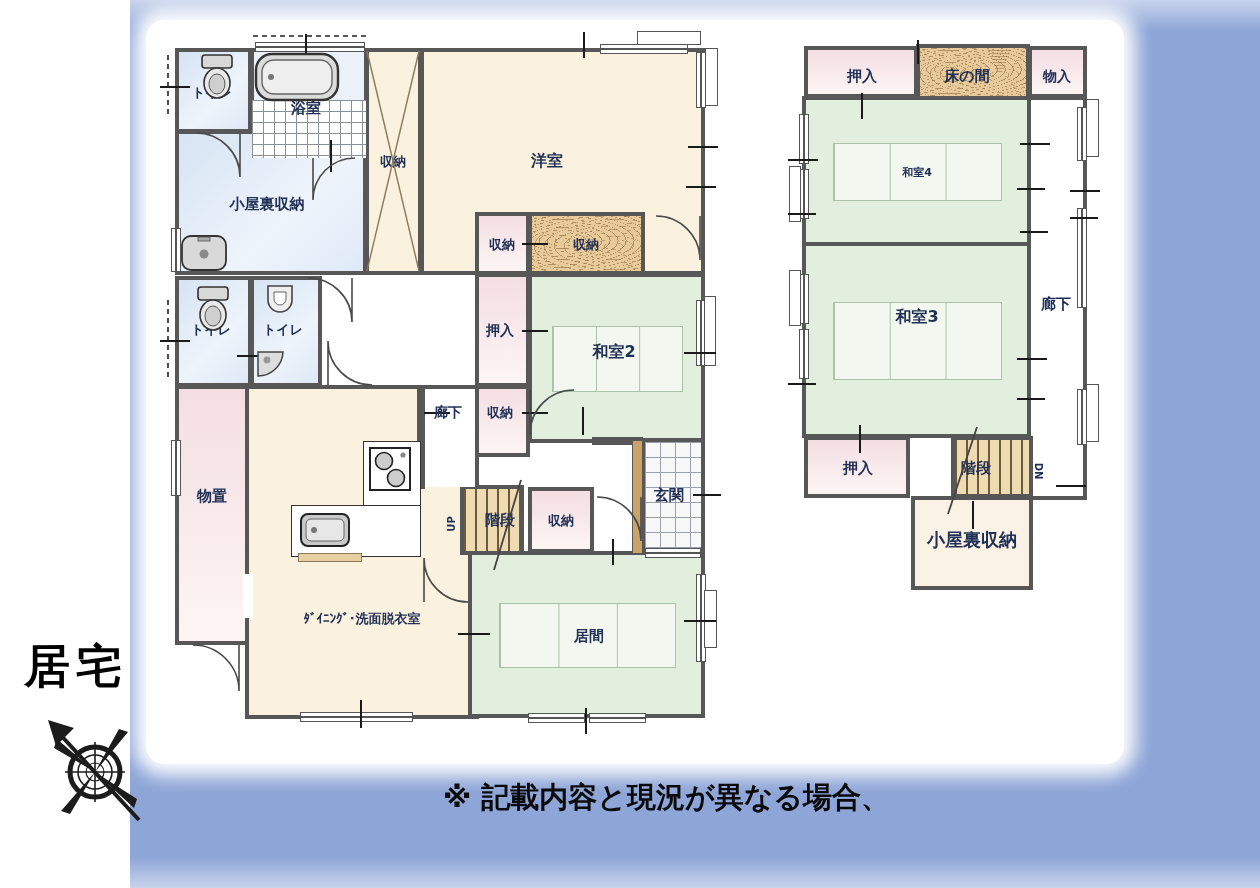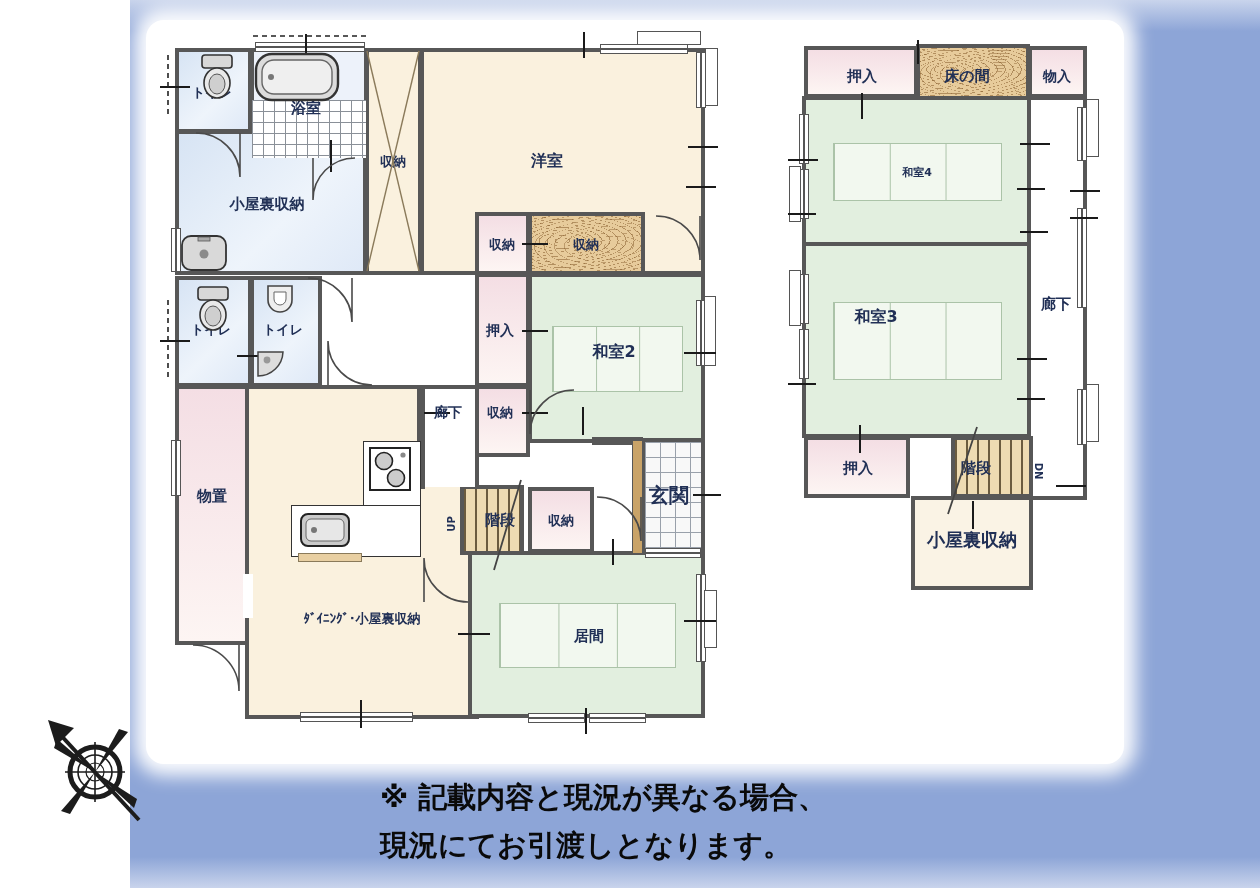--- a/index.html
+++ b/index.html
@@ -32,21 +32,21 @@
   .counter{position:absolute;background:#fff;border:1.5px solid #333;}
   .winh{position:absolute;height:10px;background:linear-gradient(#fff 0 42%,#555 42% 58%,#fff 58% 100%);border:1px solid #555;box-sizing:border-box;}
   .winv{position:absolute;width:10px;background:linear-gradient(90deg,#fff 0 42%,#555 42% 58%,#fff 58% 100%);border:1px solid #555;box-sizing:border-box;}
   .gap{position:absolute;background:#fff;}
   .bump{position:absolute;background:#fff;border:1.5px solid #555;box-sizing:border-box;}
   .tick{position:absolute;background:#1a1a1a;}
   .rlabel{position:absolute;transform:translate(-50%,-50%);font-weight:bold;color:#213056;white-space:nowrap;line-height:1;}
   .rot-90{transform:translate(-50%,-50%) rotate(-90deg);}
   .rot90{transform:translate(-50%,-50%) rotate(90deg);}
   #estate-title{position:absolute;left:24px;top:636px;font-size:46px;font-weight:bold;color:#000;letter-spacing:6px;}
-  #disclaimer{position:absolute;left:380px;top:773px;width:510px;text-align:left;font-size:29px;
+  #disclaimer{position:absolute;left:380px;top:773px;width:510px;text-align:right;font-size:29px;
     font-weight:bold;color:#0a0a0a;line-height:48px;}
   svg.fixture,#overlay,#compass{position:absolute;}
   #overlay{left:0;top:0;pointer-events:none;}
 </style>
 </head>
 <body>
 
 <div id="scene">
   <div id="blue-frame"></div>
   <div id="plan-panel"></div>
@@ -164,31 +164,31 @@
       <span class="rlabel" style="left: 547px; top: 161px; font-size: 16px;">洋室</span>
       <span class="rlabel" style="left: 502px; top: 244px; font-size: 13px;">収納</span>
       <span class="rlabel" style="left: 586px; top: 244px; font-size: 13px;">収納</span>
       <span class="rlabel" style="left: 500px; top: 330px; font-size: 14px;">押入</span>
       <span class="rlabel" style="left: 614px; top: 352px; font-size: 16px;">和室2</span>
       <span class="rlabel" style="left: 500px; top: 412px; font-size: 13px;">収納</span>
       <span class="rlabel" style="left: 448px; top: 412px; font-size: 14px;">廊下</span>
       <span class="rlabel" style="left: 211px; top: 329px; font-size: 13px;">トイレ</span>
       <span class="rlabel" style="left: 283px; top: 329px; font-size: 13px;">トイレ</span>
       <span class="rlabel" style="left: 212px; top: 496px; font-size: 15px;">物置</span>
-      <span class="rlabel" style="left: 362px; top: 618px; font-size: 13px;">ﾀﾞｲﾆﾝｸﾞ･小屋裏収納</span>
+      <span class="rlabel" style="left: 362px; top: 618px; font-size: 13px;">ﾀﾞｲﾆﾝｸﾞ･洗面脱衣室</span>
       <span class="rlabel" style="left: 500px; top: 520px; font-size: 15px;">階段</span>
       <span class="rlabel rot-90" style="left: 452px; top: 524px; font-size: 10px;">UP</span>
       <span class="rlabel" style="left: 561px; top: 520px; font-size: 13px;">収納</span>
-      <span class="rlabel" style="left: 669px; top: 495px; font-size: 20px;">玄関</span>
+      <span class="rlabel" style="left: 669px; top: 495px; font-size: 15px;">玄関</span>
       <span class="rlabel" style="left: 589px; top: 636px; font-size: 15px;">居間</span>
       <span class="rlabel" style="left: 862px; top: 76px; font-size: 15px;">押入</span>
       <span class="rlabel" style="left: 967px; top: 76px; font-size: 15px;">床の間</span>
       <span class="rlabel" style="left: 1057px; top: 76px; font-size: 14px;">物入</span>
       <span class="rlabel" style="left: 917px; top: 172px; font-size: 11px;">和室4</span>
-      <span class="rlabel" style="left: 876px; top: 317px; font-size: 16px;">和室3</span>
+      <span class="rlabel" style="left: 917px; top: 317px; font-size: 16px;">和室3</span>
       <span class="rlabel" style="left: 1056px; top: 304px; font-size: 15px;">廊下</span>
       <span class="rlabel" style="left: 858px; top: 468px; font-size: 15px;">押入</span>
       <span class="rlabel" style="left: 976px; top: 468px; font-size: 15px;">階段</span>
       <span class="rlabel rot90" style="left: 1038px; top: 471px; font-size: 10px;">DN</span>
       <span class="rlabel" style="left: 972px; top: 540px; font-size: 18px;">小屋裏収納</span>
     </div>
 
   <svg id="overlay" width="1260" height="888" viewBox="0 0 1260 888">
     <g fill="none" stroke="#4a4a4a" stroke-width="1.6">
       <path d="M240,133 L240,177 A44,44 0 0 0 196,133"></path>
@@ -249,23 +249,23 @@
     <circle cx="15" cy="14" r="8.5" fill="#ccc" stroke="#222" stroke-width="1.6"></circle>
     <circle cx="27" cy="31" r="8.5" fill="#ccc" stroke="#222" stroke-width="1.6"></circle>
     <circle cx="34" cy="8" r="2.6" fill="#888"></circle>
   </svg>
   <svg class="fixture" style="left:299px;top:512px" width="52" height="36" viewBox="0 0 52 36">
     <rect x="2" y="2" width="48" height="32" rx="7" fill="#c9c9c9" stroke="#222" stroke-width="2"></rect>
     <rect x="7" y="7" width="38" height="22" rx="5" fill="#e7e7e7" stroke="#666" stroke-width="1"></rect>
     <circle cx="15" cy="18" r="3" fill="#777"></circle>
   </svg>
 
+  <div id="estate-title">居宅</div>
   <div id="disclaimer">
     <div>※ 記載内容と現況が異なる場合、</div>
-    <div>現況にてお引渡しとなります。</div>
   </div>
 
   <svg id="compass" style="left:40px;top:712px" width="110" height="116" viewBox="0 0 110 116">
     <g stroke="#1c1c1c" fill="none">
       <circle cx="55" cy="60" r="25" stroke-width="5"></circle>
       <circle cx="55" cy="60" r="17" stroke-width="1.6"></circle>
       <circle cx="55" cy="60" r="9" stroke-width="1.2"></circle>
       <line x1="55" y1="30" x2="55" y2="90" stroke-width="1.6"></line>
       <line x1="25" y1="60" x2="85" y2="60" stroke-width="1.6"></line>
     </g>

